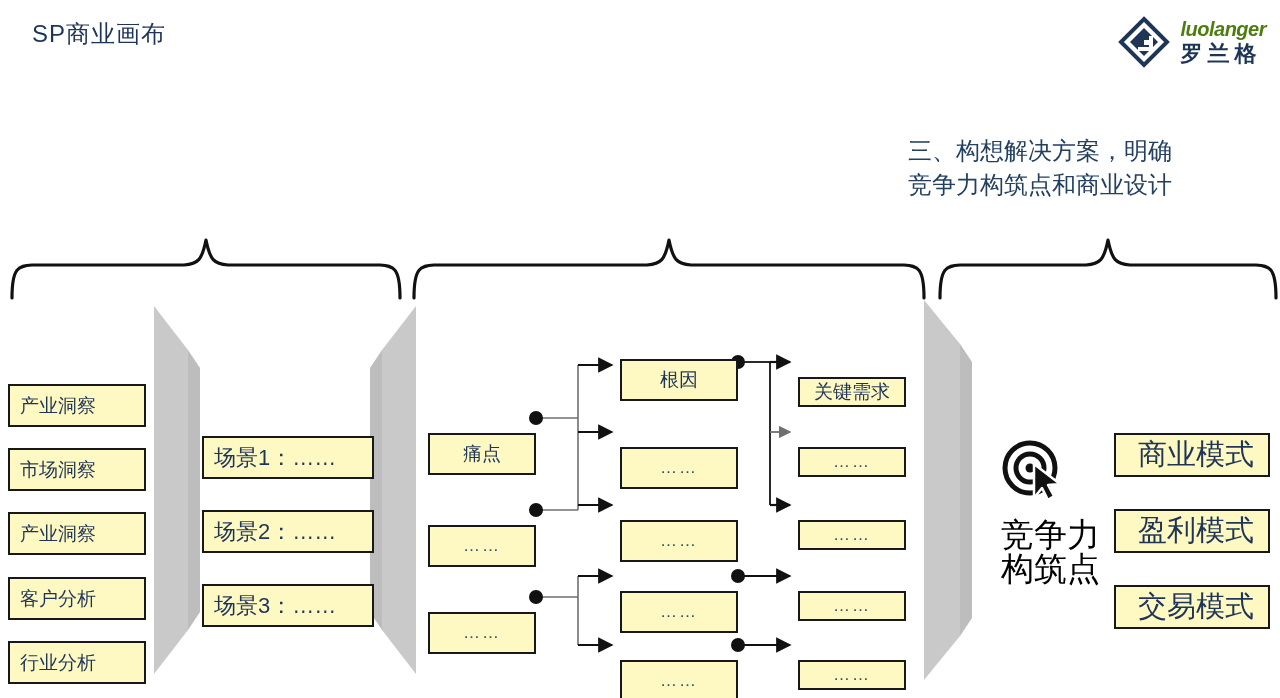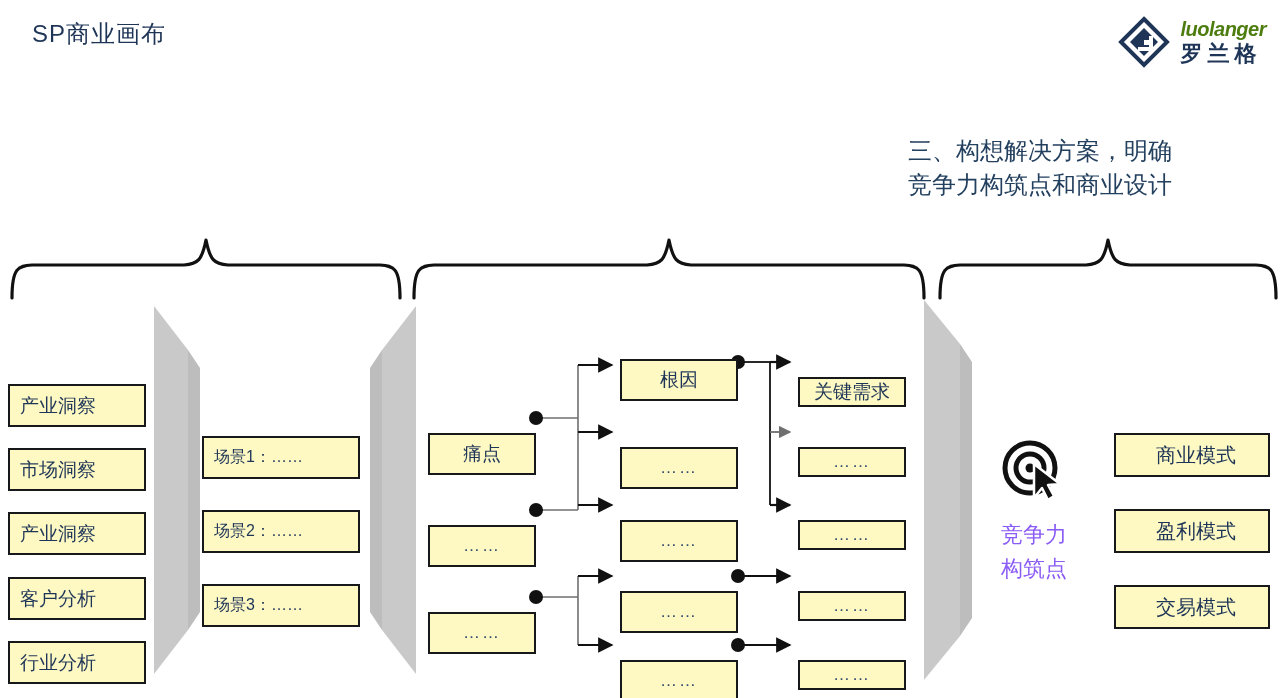--- a/index.html
+++ b/index.html
@@ -86,40 +86,40 @@
   .dots {
     color: #2f4a6d;
     letter-spacing: 2px;
     font-size: 17px;
   }
 
   
   .ins-box { left: 8px; width: 138px; height: 43px; font-size: 19px; }
 
   
-  .scn-box { left: 202px; width: 158px; height: 43px; font-size: 16px; }
+  .scn-box { left: 202px; width: 172px; height: 43px; font-size: 22px; }
 
   
   .pain-box { left: 428px; width: 108px; height: 42px; }
   
   .cause-box { left: 620px; width: 118px; height: 42px; }
   
   .need-box { left: 798px; width: 108px; height: 30px; }
 
   
   .mdl-box {
     left: 1114px; width: 156px; height: 44px;
-    font-size: 20px; justify-content: center; padding-left: 8px;
+    font-size: 29px; justify-content: center; padding-left: 8px;
   }
 
   
   #comp-icon { position: absolute; left: 998px; top: 438px; width: 68px; height: 68px; }
   #comp-label {
     position: absolute; left: 968px; top: 518px; width: 132px;
-    text-align: center; color: #8b5cf6; font-size: 22px; line-height: 34px;
+    text-align: right; color: #000000; font-size: 33px; line-height: 34px;
   }
 
   
   #wires { position: absolute; left: 0; top: 0; width: 1280px; height: 698px; pointer-events: none; }
 </style>
 </head>
 <body>
 
 <div id="slide">
 

